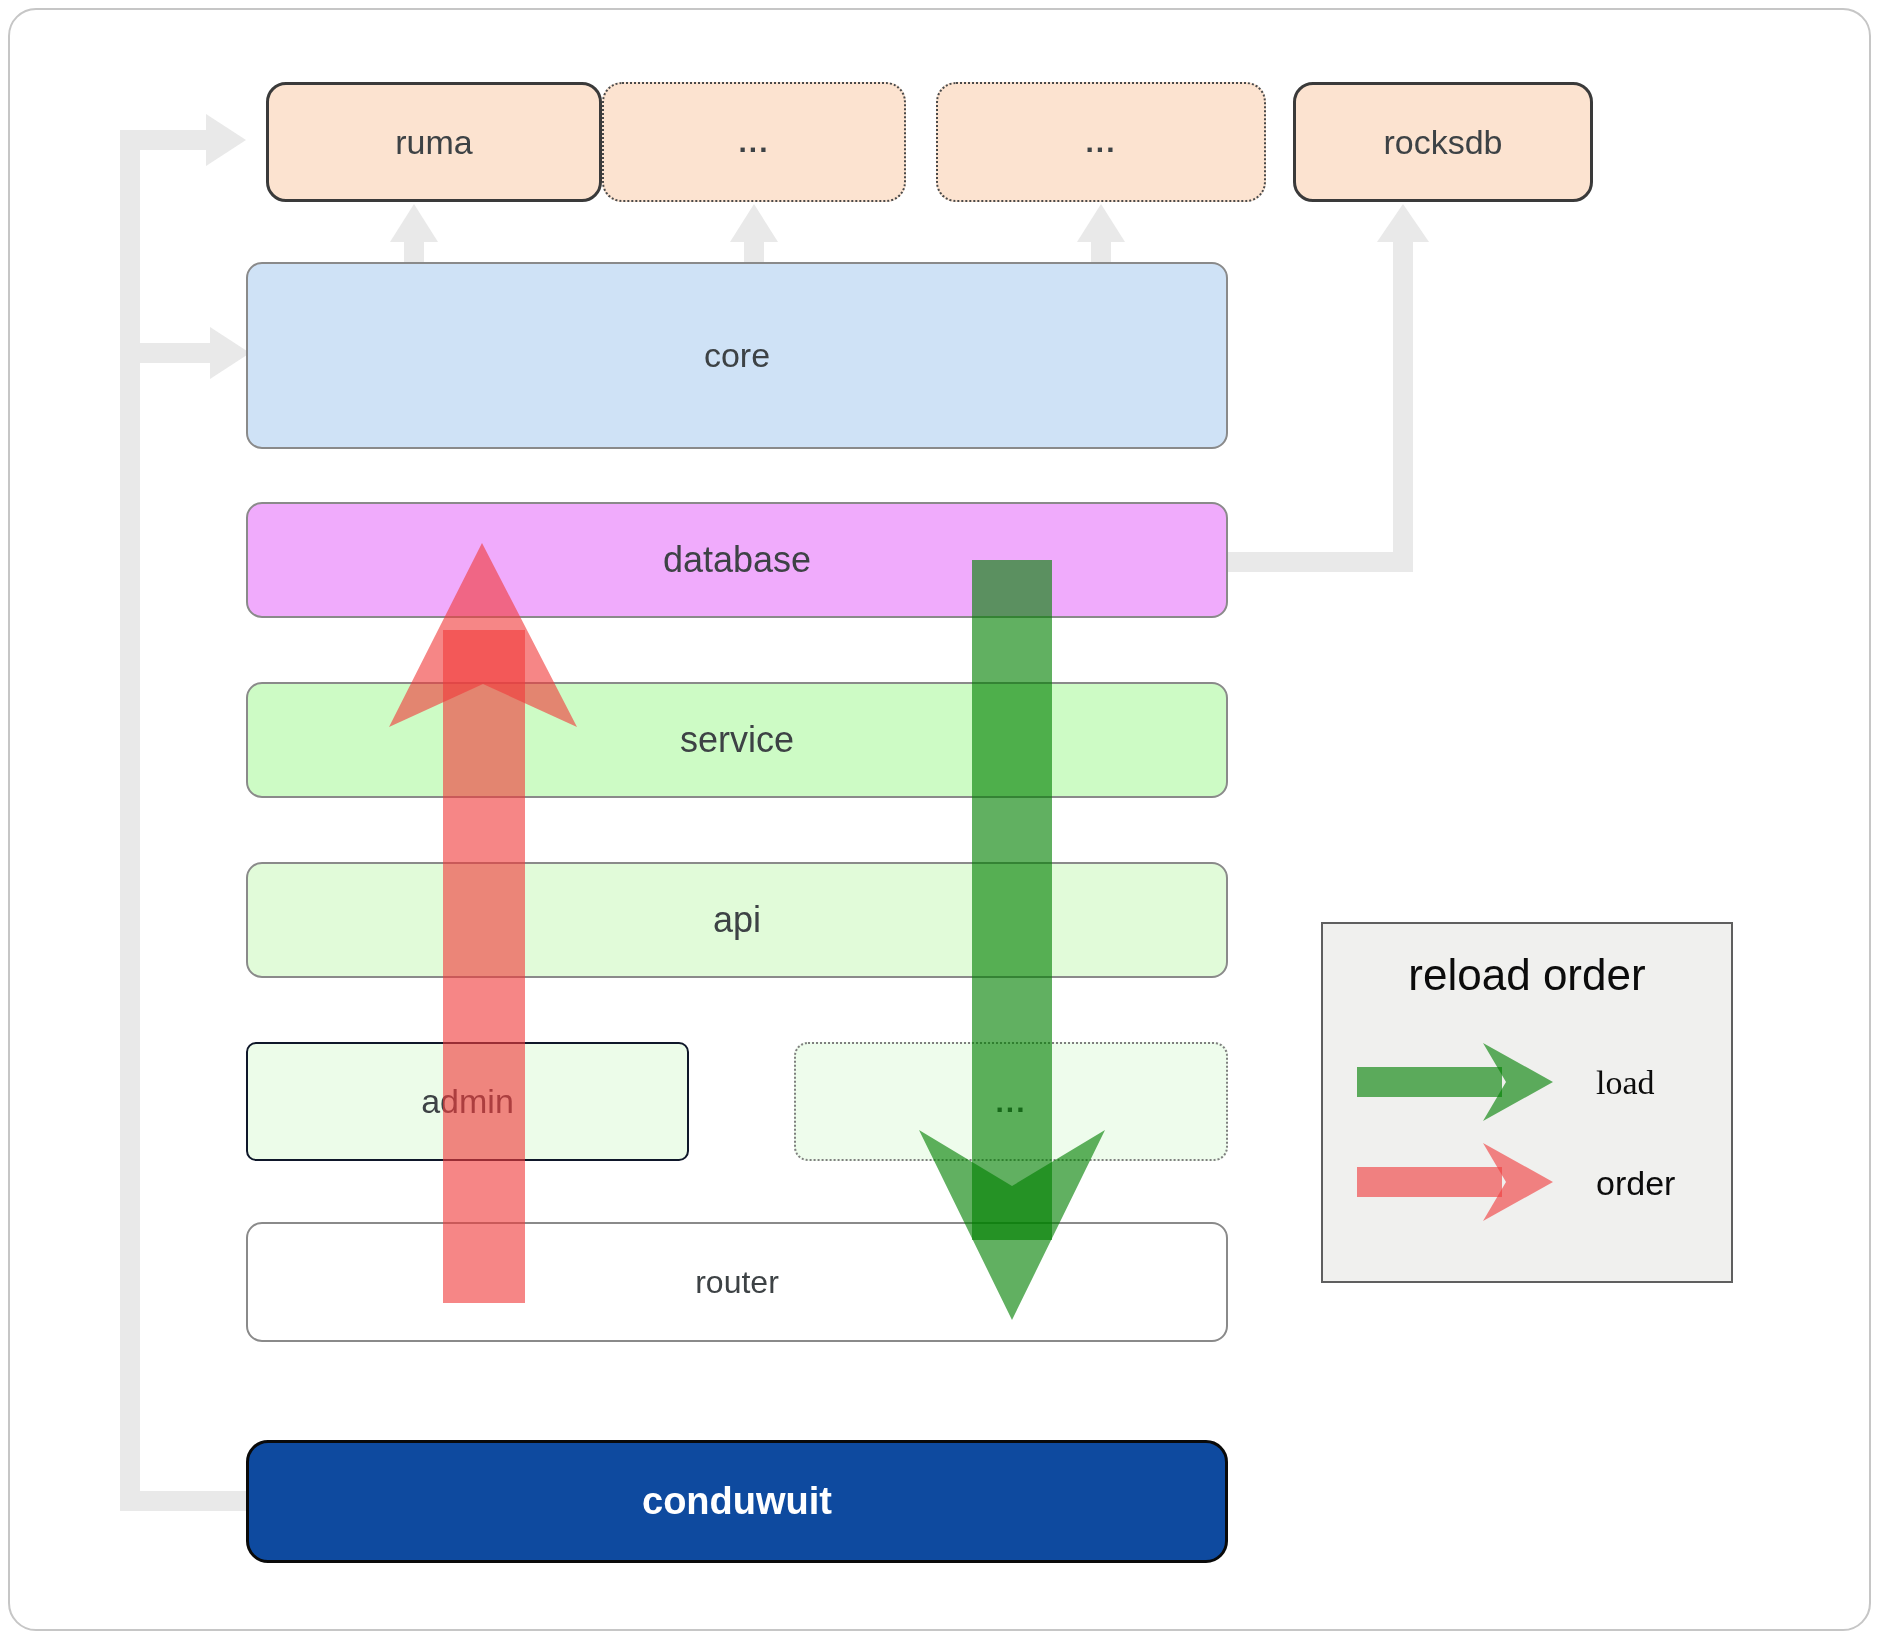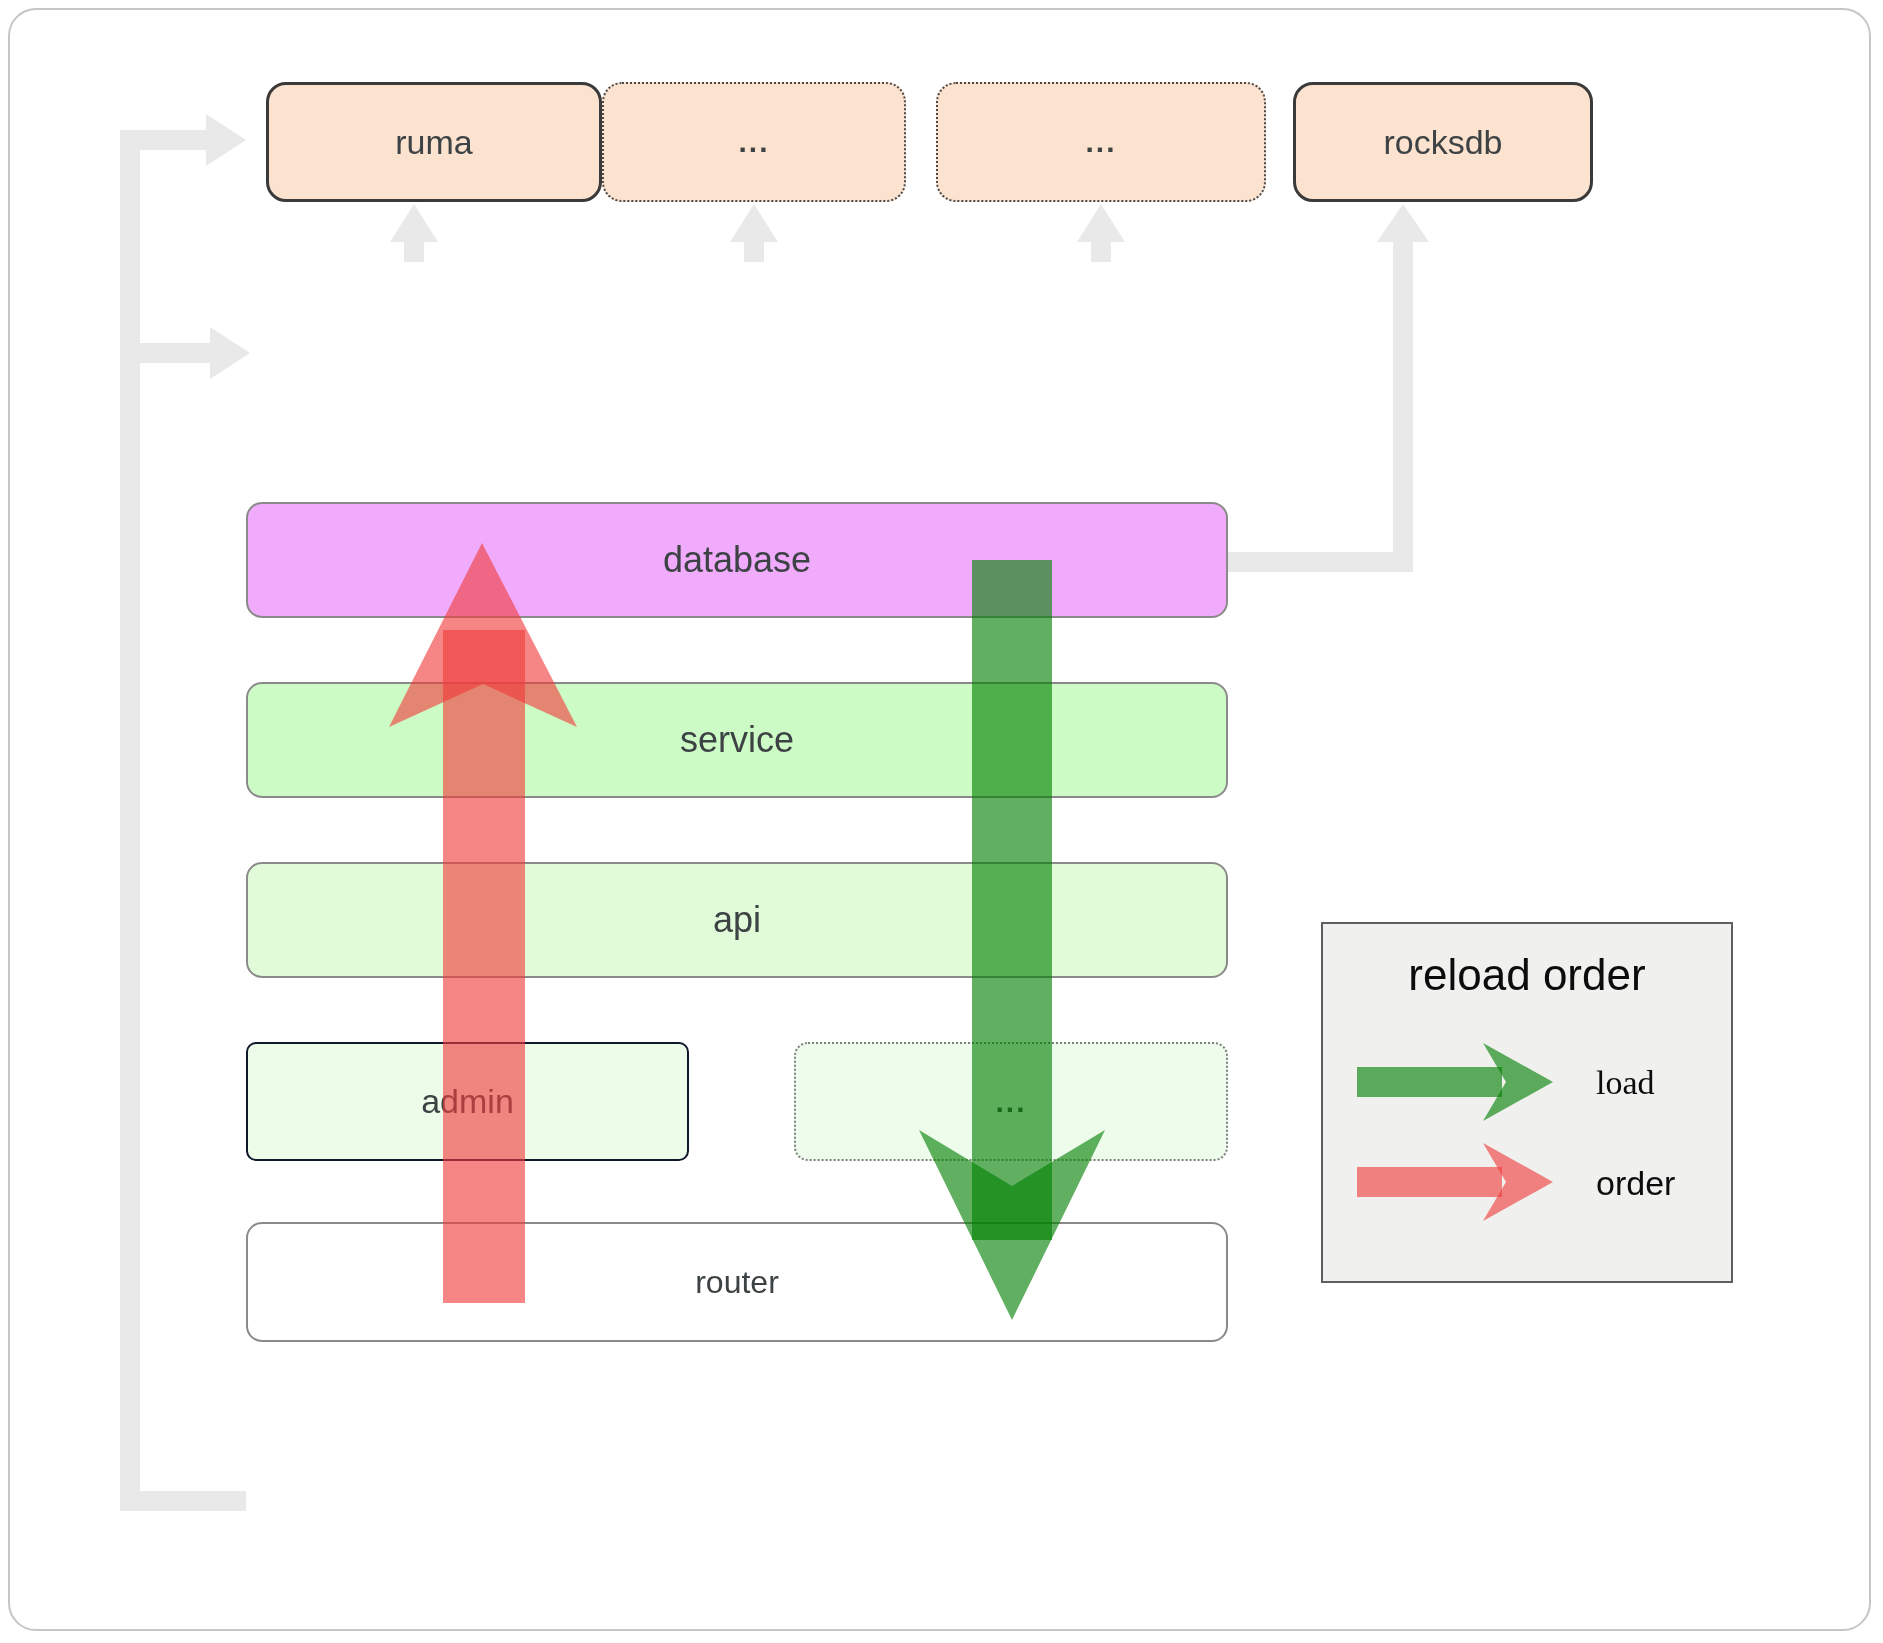--- a/index.html
+++ b/index.html
@@ -85,20 +85,23 @@
   <div class="node peach dotted-dark" style="left:602px;top:82px;width:304px;height:120px;">
     <span class="dots">...</span>
   </div>
   <div class="node peach dotted-dark" style="left:936px;top:82px;width:330px;height:120px;">
     <span class="dots">...</span>
   </div>
   <div class="node peach solid-dark" style="left:1293px;top:82px;width:300px;height:120px;">
     <span>rocksdb</span>
   </div>
 
+  <div class="node core gray-border" style="left:246px;top:262px;width:982px;height:187px;">
+    <span>core</span>
+  </div>
 
   <div class="node database gray-border" style="left:246px;top:502px;width:982px;height:116px;">
     <span>database</span>
   </div>
 
   <div class="node service gray-border" style="left:246px;top:682px;width:982px;height:116px;">
     <span>service</span>
   </div>
 
   <div class="node api gray-border" style="left:246px;top:862px;width:982px;height:116px;">
@@ -109,20 +112,23 @@
     <span>admin</span>
   </div>
   <div class="node extlight dotted-gray" style="left:794px;top:1042px;width:434px;height:119px;">
     <span class="dots">...</span>
   </div>
 
   <div class="node router gray-border" style="left:246px;top:1222px;width:982px;height:120px;">
     <span>router</span>
   </div>
 
+  <div class="node conduwuit" style="left:246px;top:1440px;width:982px;height:123px;">
+    <span>conduwuit</span>
+  </div>
 
   <div class="legend"></div>
   <div class="legend-title">reload order</div>
   <div class="legend-label load">load</div>
   <div class="legend-label unload">order</div>
 
   <svg class="layer" viewBox="0 0 1883 1643">
     <g fill="rgba(240,60,60,0.62)">
       <rect x="443" y="630" width="82" height="673"></rect>
       <path d="M482,543 L577,727 L483,684 L389,727 Z"></path>

